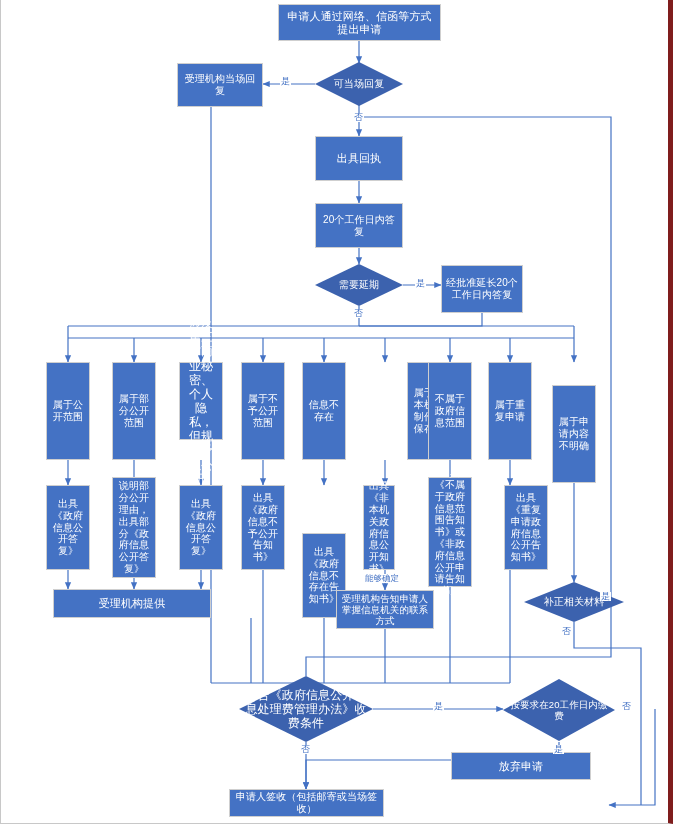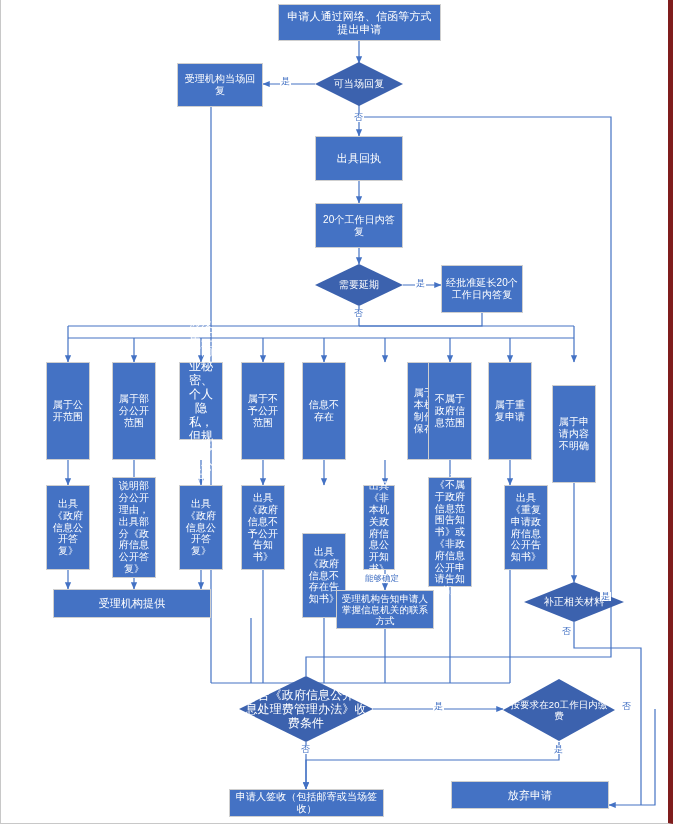--- a/index.html
+++ b/index.html
@@ -269,21 +269,21 @@
 
   <div class="node diamond" style="left:502px; top:679px; width:112px; height:62px; font-size:9.5px;">
     <span class="dshape"></span>
     <span class="txt">按要求在20工作日内缴费</span>
   </div>
 
   <div class="node box" style="left:228px; top:789px; width:155px; height:28px; font-size:10px;">
     <span class="txt">申请人签收（包括邮寄或当场签收）</span>
   </div>
 
-  <div class="node box" style="left:450px; top:781px; width:158px; height:28px; font-size:11px;">
+  <div class="node box" style="left:450px; top:752px; width:140px; height:28px; font-size:11px;">
     <span class="txt">放弃申请</span>
   </div>
 
   <span class="edge-label" style="left:279px; top:77px;">是</span>
   <span class="edge-label" style="left:352px; top:113px;">否</span>
   <span class="edge-label" style="left:414px; top:279px;">是</span>
   <span class="edge-label" style="left:352px; top:309px;">否</span>
   <span class="edge-label" style="left:363px; top:574px; font-size:8.5px;">能够确定</span>
   <span class="edge-label" style="left:599px; top:592px;">是</span>
   <span class="edge-label" style="left:560px; top:627px;">否</span>

